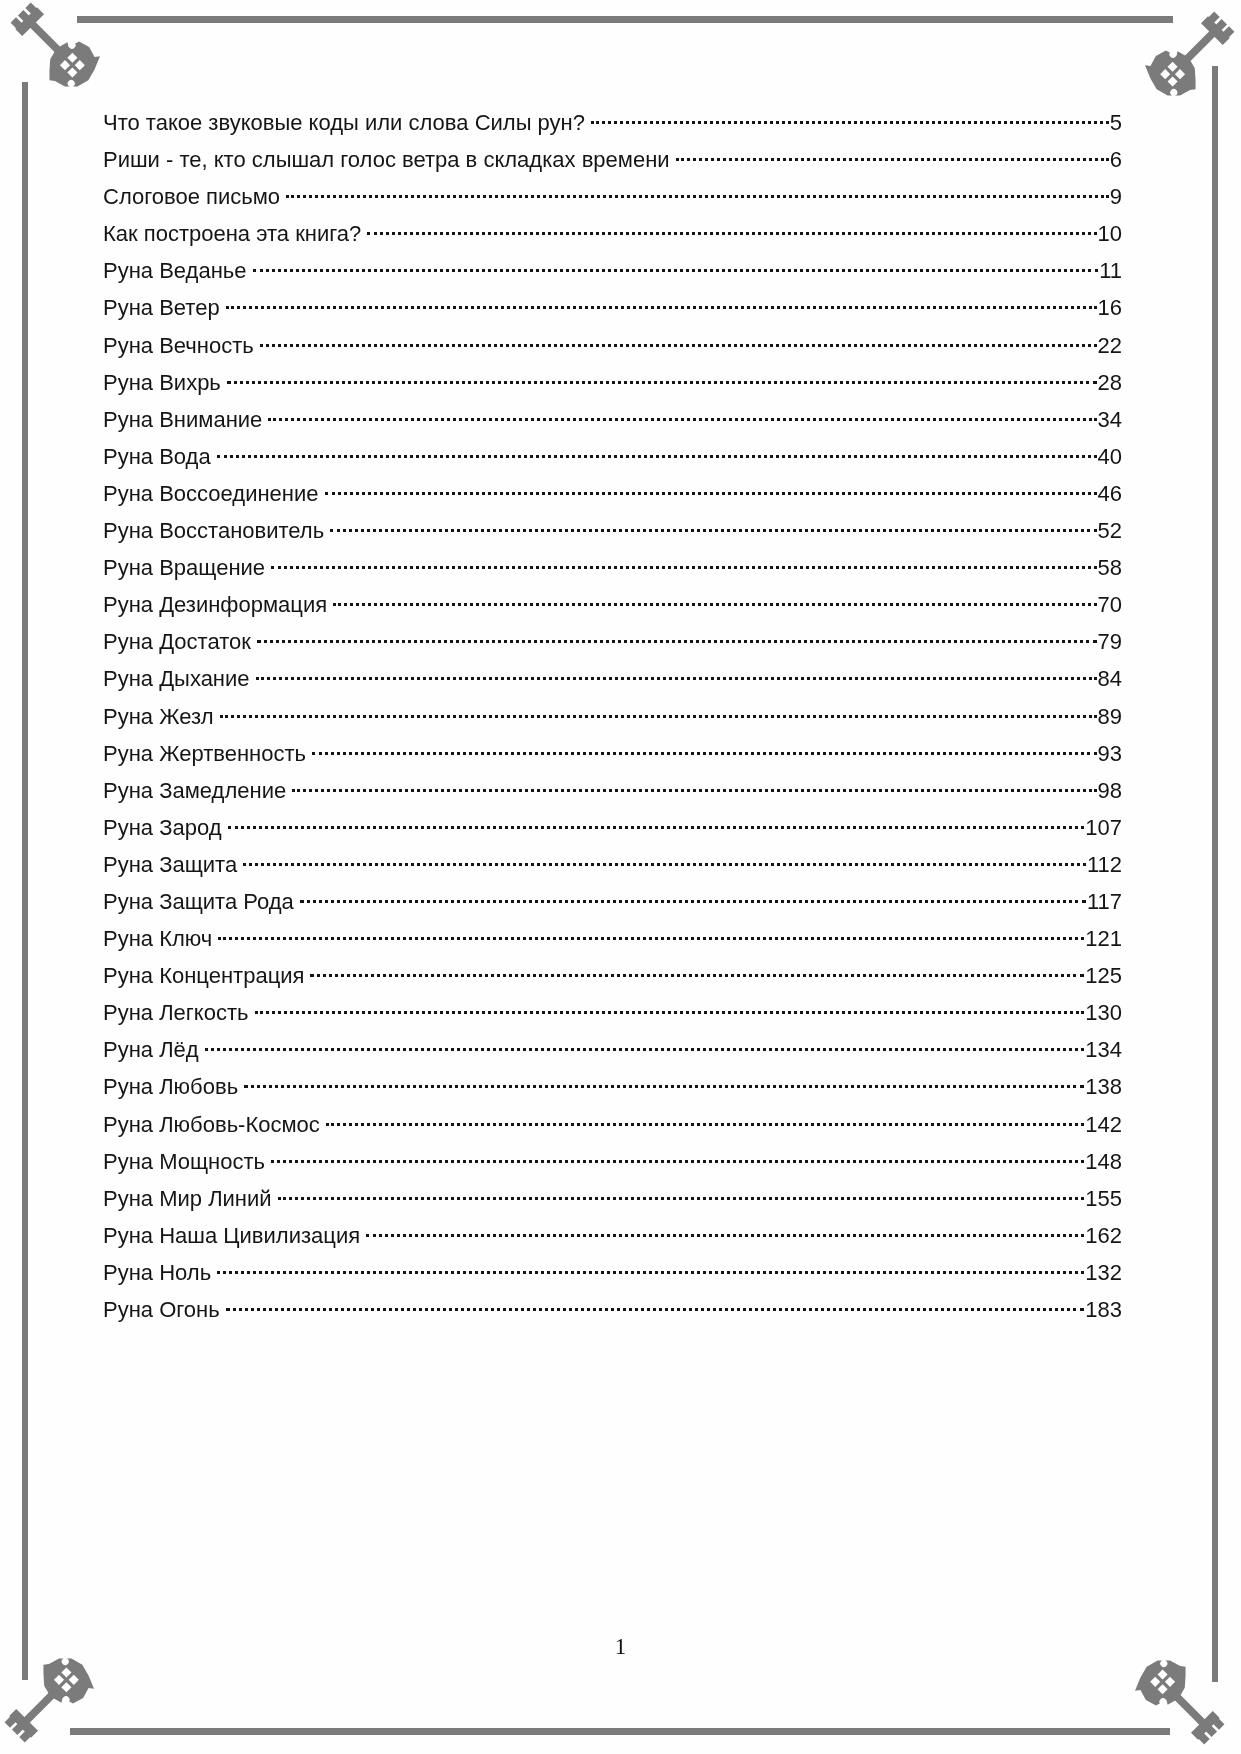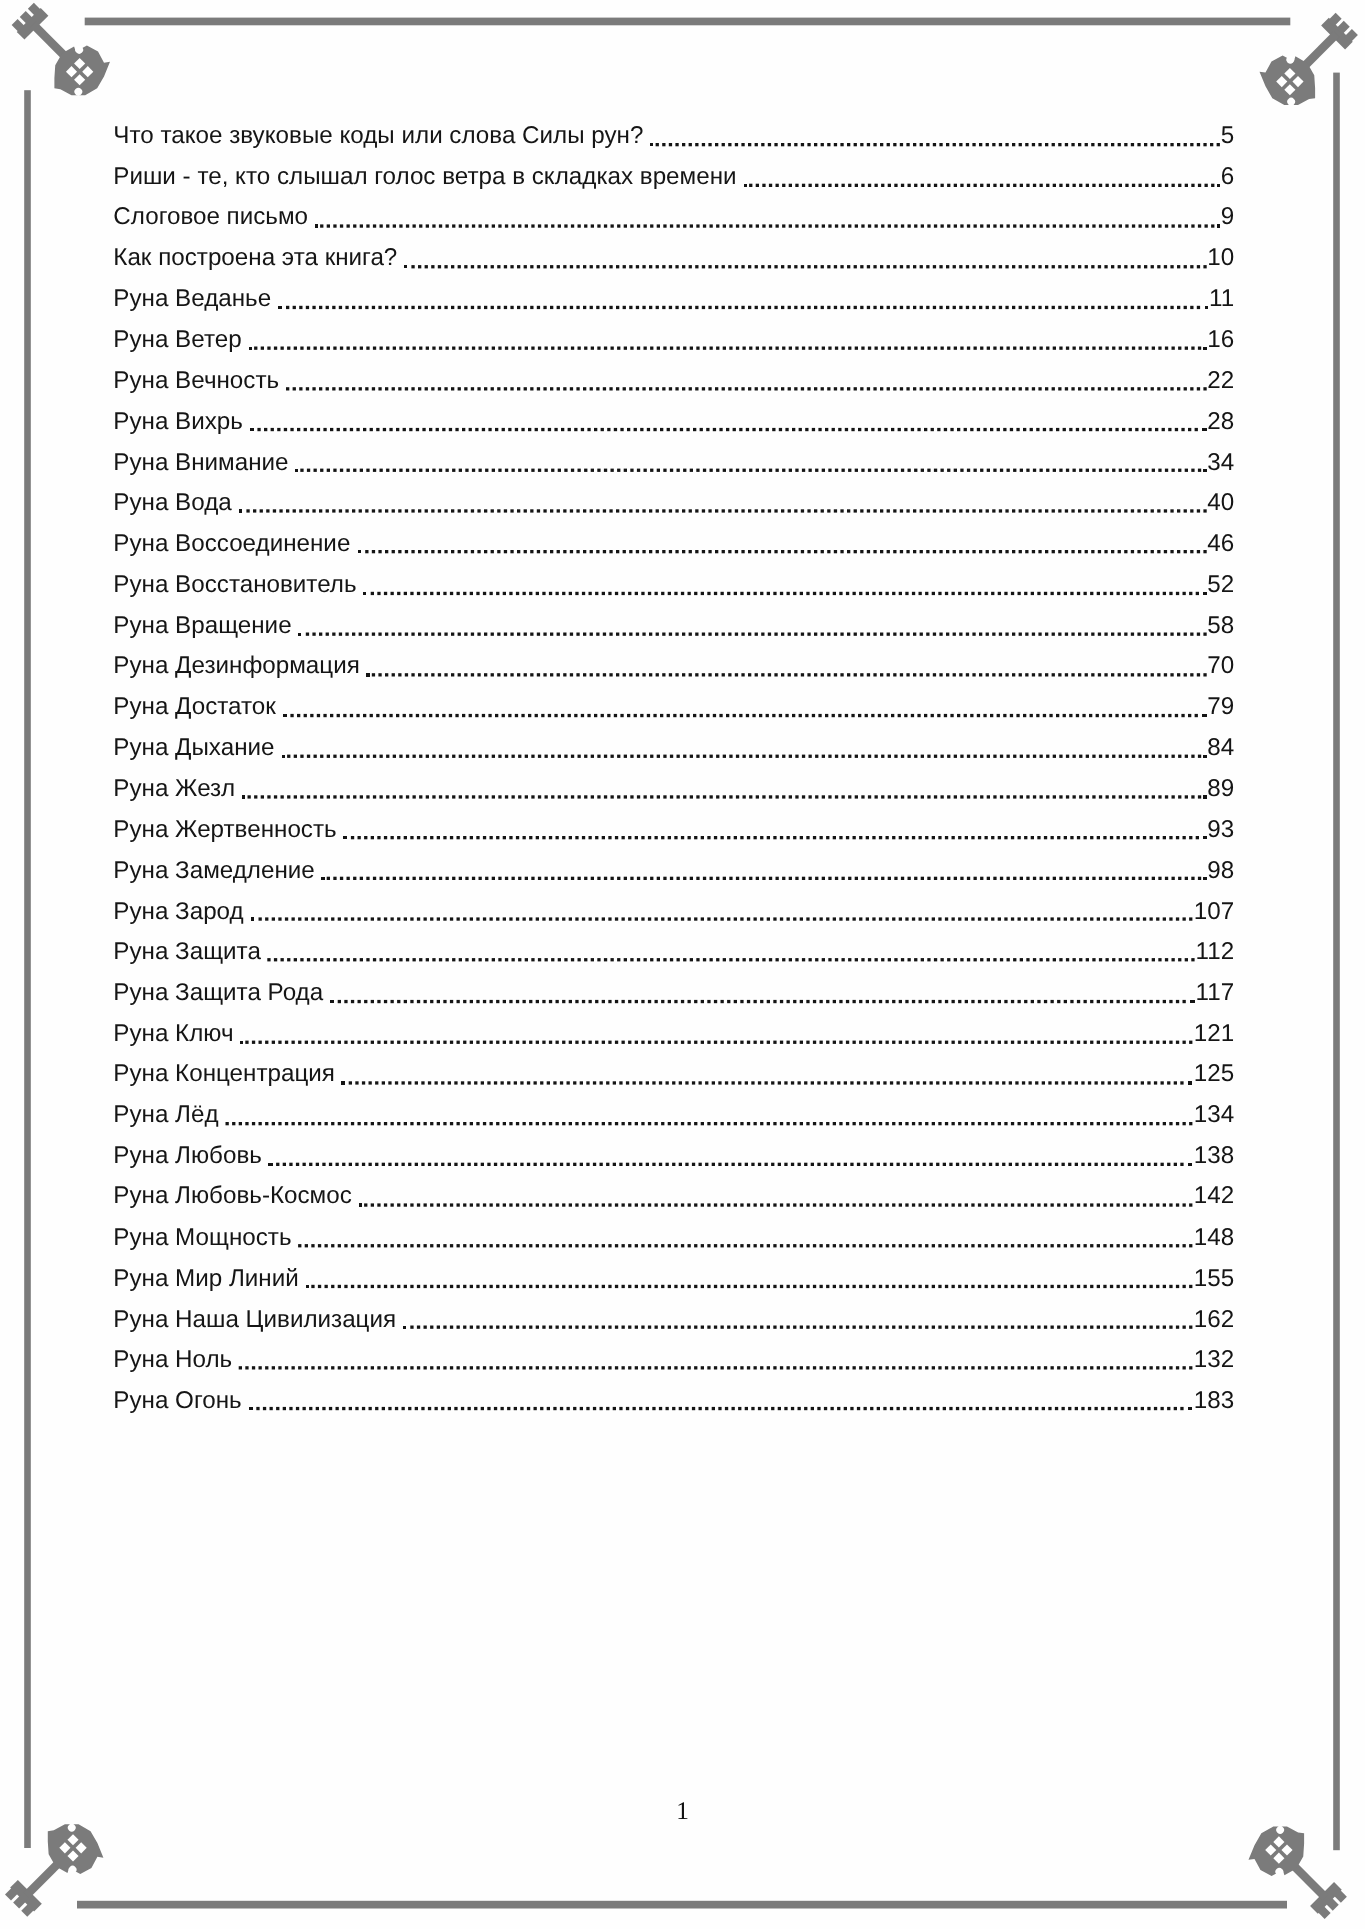--- a/index.html
+++ b/index.html
@@ -20,21 +20,21 @@
   .key-tl{left:3px;top:-5px;transform:rotate(-45deg);}
   .key-tr{left:1132px;top:4px;transform:scaleX(-1) rotate(-45deg);}
   .key-bl{left:-3px;top:1640px;transform:scaleY(-1) rotate(-45deg);}
   .key-br{left:1122px;top:1642px;transform:scale(-1,-1) rotate(-45deg);}
   .toc{
     position:absolute;
     left:103px;top:104px;width:1019px;
   }
   .toc-row{
     display:flex;
-    align-items:center;
+    align-items:flex-start;
     height:37.1px;
     line-height:37.1px;
     font-size:22px;
     white-space:nowrap;
   }
   .toc-title{flex:0 0 auto;margin-right:5px;}
   .leader{
     flex:1 1 auto;
     height:17px;
     border-bottom:3px dotted #141414;
@@ -234,20 +234,25 @@
       <span class="leader"></span>
       <span class="toc-page">121</span>
     </div>
 
     <div class="toc-row">
       <span class="toc-title">Руна Концентрация</span>
       <span class="leader"></span>
       <span class="toc-page">125</span>
     </div>
 
+    <div class="toc-row">
+      <span class="toc-title">Руна Легкость</span>
+      <span class="leader"></span>
+      <span class="toc-page">130</span>
+    </div>
 
     <div class="toc-row">
       <span class="toc-title">Руна Лёд</span>
       <span class="leader"></span>
       <span class="toc-page">134</span>
     </div>
 
     <div class="toc-row">
       <span class="toc-title">Руна Любовь</span>
       <span class="leader"></span>

